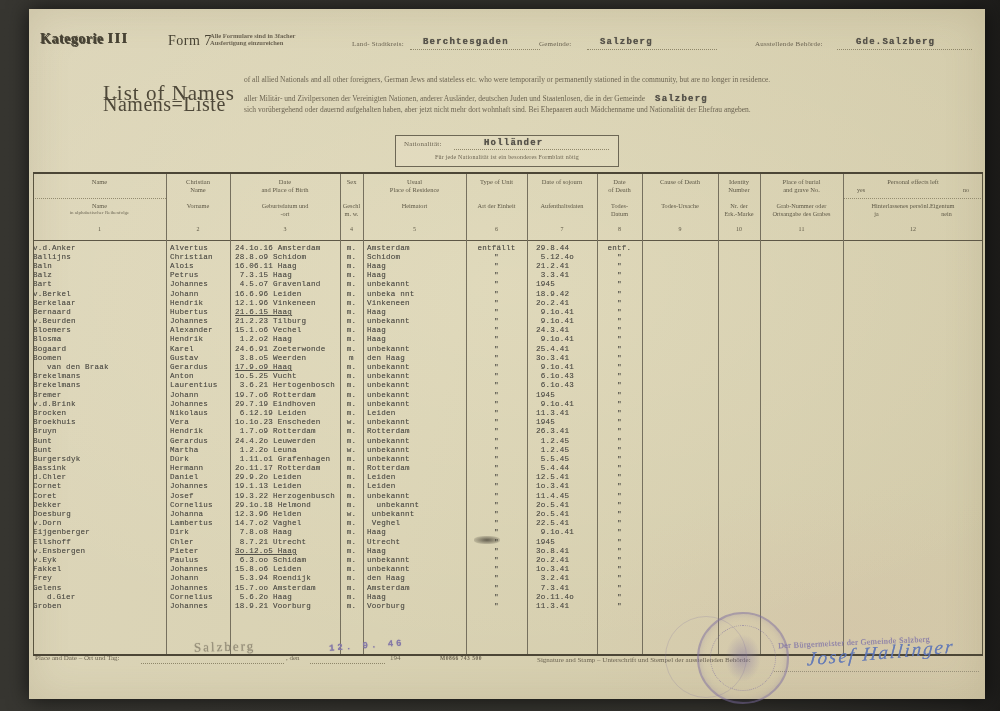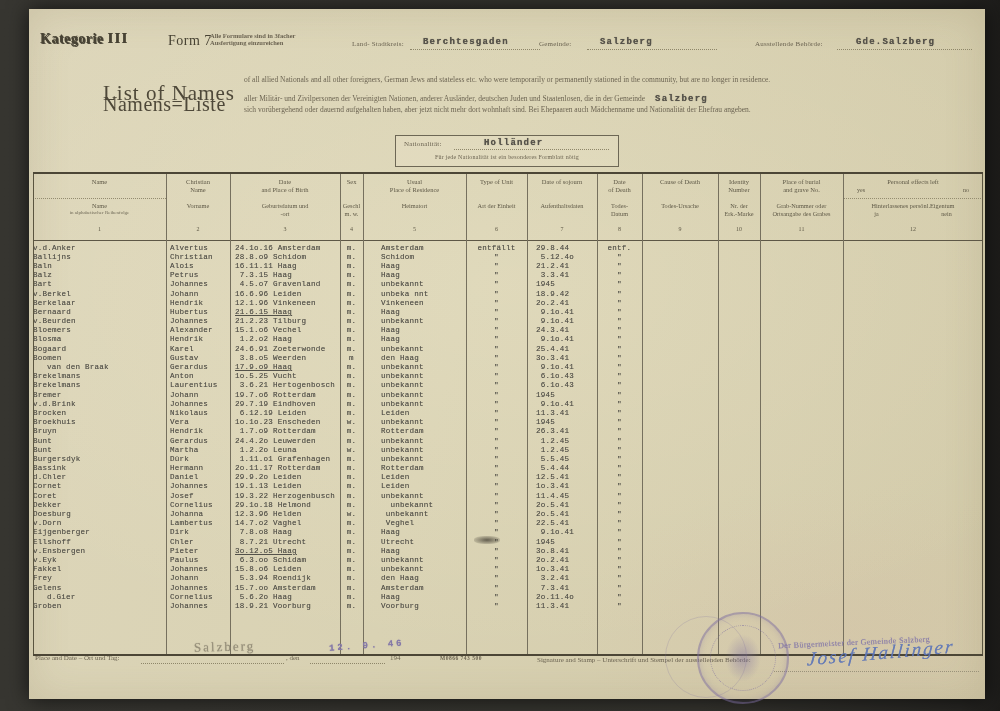--- a/index.html
+++ b/index.html
@@ -56,21 +56,21 @@
   .vline.edge{background:#5a543f;}
   .trow{display:flex;height:9.2px;align-items:center;}
   .trow:first-child{margin-top:2px;}
   .tc{font-family:"Liberation Mono","DejaVu Sans Mono",monospace;
     font-size:7.6px;color:#54524a;letter-spacing:.2px;white-space:pre;overflow:visible;
     text-shadow:0 0 .5px rgba(84,82,74,.55);box-sizing:border-box;flex:none;}
   .c1{width:133px;}
   .c2{width:64px;padding-left:4px;}
   .c3{width:110px;padding-left:5px;}
   .c4{width:23px;text-align:center;}
-  .c5{width:103px;padding-left:18px;}
+  .c5{width:103px;padding-left:4px;}
   .c6{width:61px;text-align:center;position:relative;}
   .c7{width:70px;padding-left:9px;}
   .c8{width:45px;text-align:center;}
   .ind{padding-left:14px;}
   .ul{text-decoration:underline;}
   .sm::before{content:"";position:absolute;left:8px;top:-2px;width:26px;height:8px;
     background:radial-gradient(ellipse at center, rgba(60,55,45,.75), rgba(60,55,45,.15) 75%);
     border-radius:40%;}
   
   .foot-label{font-size:7px;color:#6c6452;}
@@ -263,21 +263,21 @@
           <span class="tc c3">28.8.o9 Schidom</span>
           <span class="tc c4">m.</span>
           <span class="tc c5">Schidom</span>
           <span class="tc c6">"</span>
           <span class="tc c7"> 5.12.4o</span>
           <span class="tc c8">"</span>
         </div>
         <div class="trow">
           <span class="tc c1">Baln</span>
           <span class="tc c2">Alois</span>
-          <span class="tc c3">16.11.11 Haag</span>
+          <span class="tc c3">16.06.11 Haag</span>
           <span class="tc c4">m.</span>
           <span class="tc c5">Haag</span>
           <span class="tc c6">"</span>
           <span class="tc c7">21.2.41</span>
           <span class="tc c8">"</span>
         </div>
         <div class="trow">
           <span class="tc c1">Balz</span>
           <span class="tc c2">Petrus</span>
           <span class="tc c3"> 7.3.15 Haag</span>

